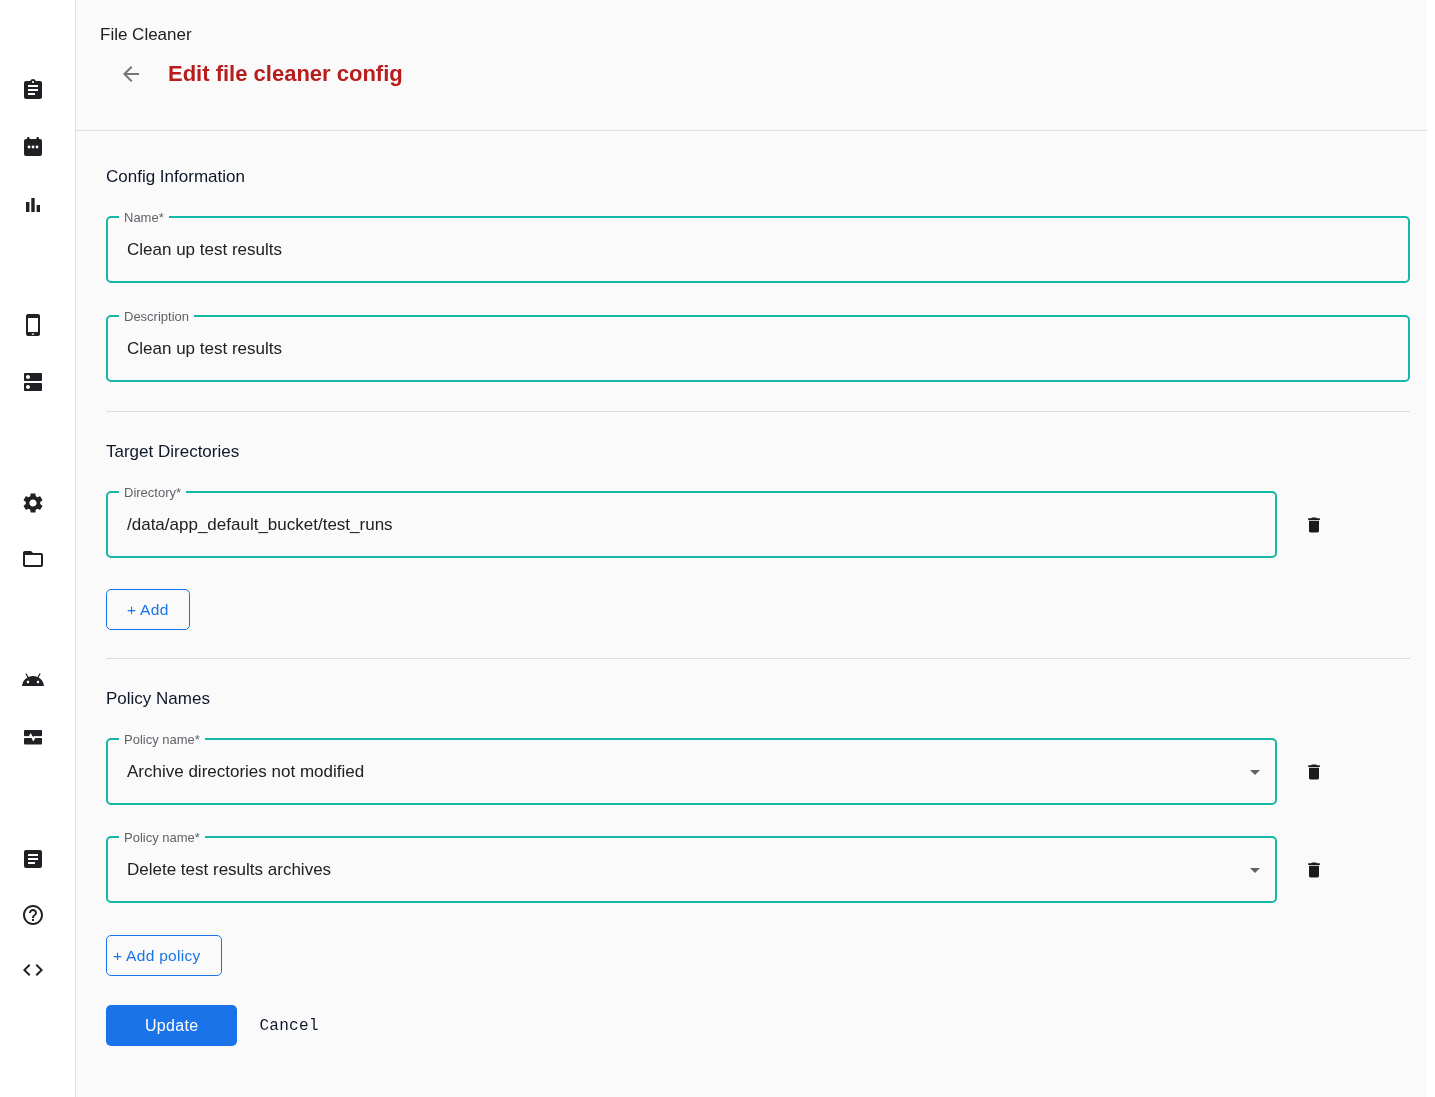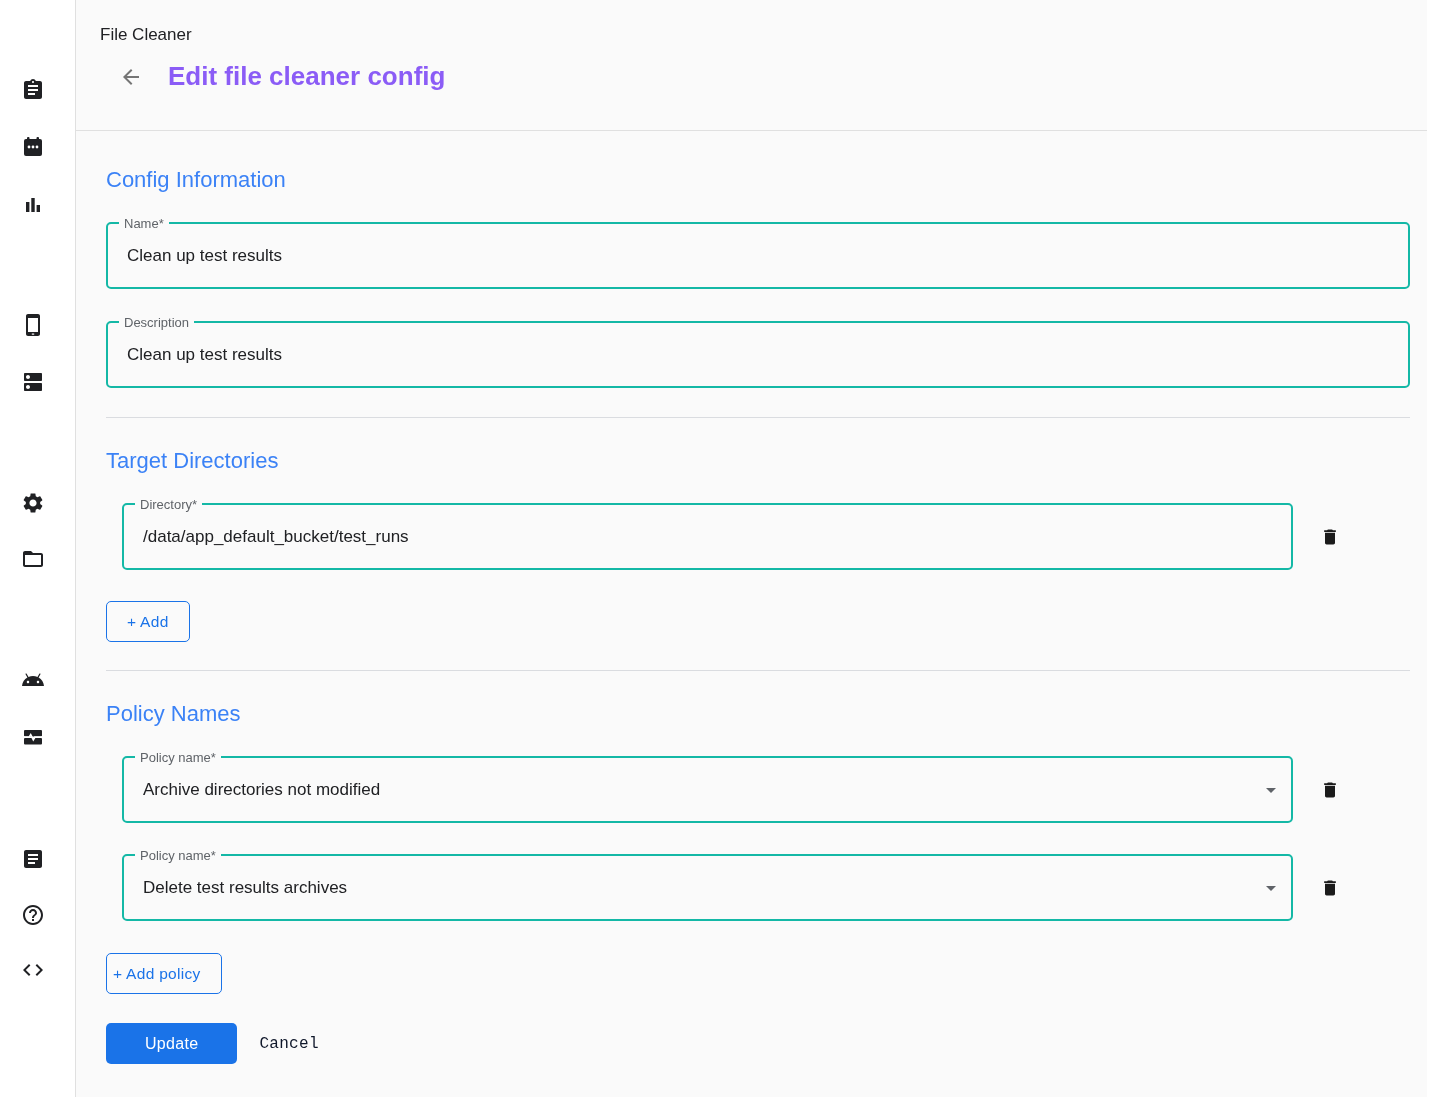--- a/index.html
+++ b/index.html
@@ -35,25 +35,25 @@
     border-bottom: 1px solid #e0e0e0;
     padding: 25px 0 0 24px;
   }
   .app-title { font-size: 17px; color: #202124; }
   .page-title-row {
     margin-top: 16px; padding-left: 19px;
     display: flex; align-items: center; gap: 25px;
   }
   .back-btn { background: none; border: none; width: 24px; height: 24px; cursor: pointer; padding: 0; }
   .back-btn svg { width: 24px; height: 24px; fill: #757575; }
-  .page-title { font-size: 26px; color: #8b5cf6; }
+  .page-title { font-size: 22px; color: #b91c1c; }
 
   .main { padding: 0 25px 0 30px; }
 
-  .section-title { font-size: 22px; font-weight: 400; color: #3b82f6; }
+  .section-title { font-size: 17px; font-weight: 400; color: #0f172a; }
   .t-config { margin-top: 36px; }
   .t-dirs   { margin-top: 30px; }
   .t-pols   { margin-top: 30px; }
 
   
   .field {
     position: relative;
     border: 2px solid #14b8a6;
     border-radius: 5px;
     height: 67px;
@@ -73,21 +73,21 @@
   .select-arrow {
     position: absolute; right: 8px; top: 50%; margin-top: -12px;
     width: 24px; height: 24px;
   }
   .select-arrow svg { width: 24px; height: 24px; fill: #5f6368; }
 
   .f-name { margin-top: 29px; }
   .f-desc { margin-top: 32px; }
 
   .field-row { display: flex; align-items: center; margin-top: 29px; }
-  .field-row .field { width: calc(100% - 133px); margin-left: 16px; }
+  .field-row .field { width: calc(100% - 133px); }
   .field-row + .field-row { margin-top: 31px; }
   .trash-btn {
     background: none; border: none; cursor: pointer;
     width: 24px; height: 24px; margin-left: 25px; padding: 2px;
   }
   .trash-btn svg { width: 20px; height: 20px; fill: #1b1b1b; }
 
   .divider { border: none; border-top: 1px solid #dadce0; margin: 0; }
   .div-1 { margin-top: 29px; }
   .div-2 { margin-top: 28px; }

